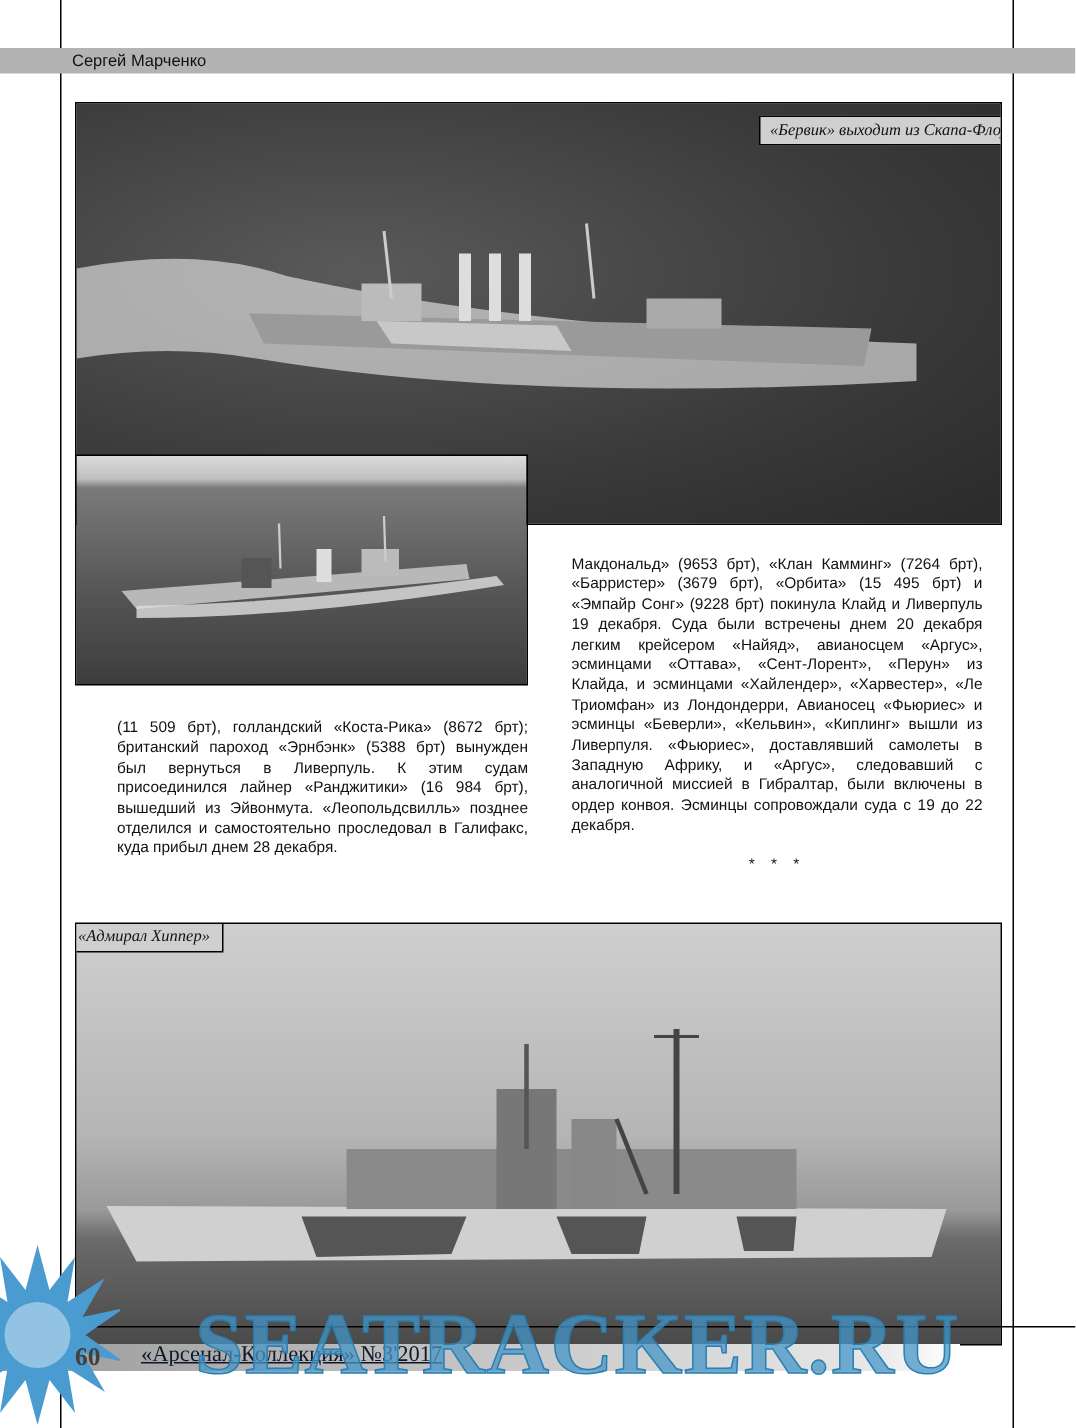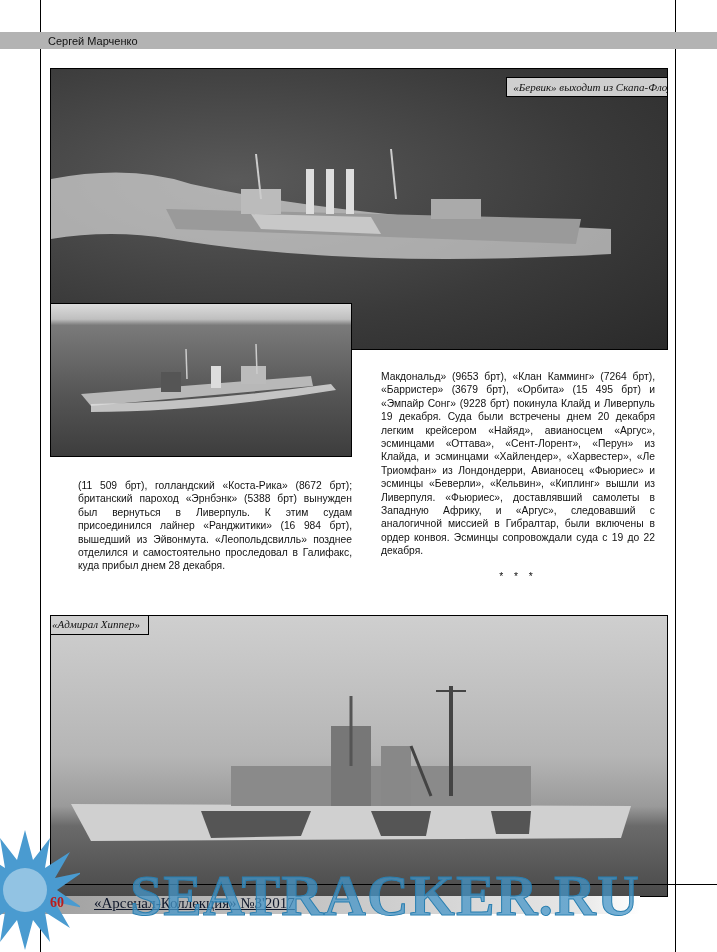--- a/index.html
+++ b/index.html
@@ -8,21 +8,21 @@
   .hband { position:absolute; left:0; width:717px; background:#b3b3b3; }
   .author { position:absolute; left:48px; top:35px; font-size:11px; color:#111; font-family:"Liberation Sans", sans-serif; }
   .photo { position:absolute; border:1px solid #000; overflow:hidden; }
   .caption { position:absolute; background:#cfcfcf; border:1px solid #000; font-family:"Liberation Serif", serif; font-style:italic; font-size:11px; padding:3px 6px; white-space:nowrap; color:#111; }
   .col { position:absolute; font-size:10.3px; line-height:13.4px; text-align:justify; color:#111; }
   .col p { margin:12px; }
   .col p.ind { text-indent:10px; }
   .col .stars { text-align:center; letter-spacing:4px; }
   .footer-band { position:absolute; left:0; top:896px; width:640px; height:18px; background:linear-gradient(90deg,#9a9a9a,#bdbdbd 40%,#e6e6e6 90%,#fff); }
   .footer-line { position:absolute; left:0; top:884px; width:717px; height:1px; background:#000; }
-  .pagenum { position:absolute; left:50px; top:895px; font-family:"Liberation Serif", serif; font-size:14px; font-weight:bold; color:#b91c1c;text-align:center; }
+  .pagenum { position:absolute; left:50px; top:895px; font-family:"Liberation Serif", serif; font-size:17px; font-weight:bold; color:#404040;text-align:center; }
   .journal { position:absolute; left:94px; top:895px; font-family:"Liberation Serif", serif; font-size:15px; color:#0f172a;text-decoration:underline; }
   .watermark { position:absolute; left:110px; top:862px; font-family:"Liberation Serif", serif; font-size:58px; font-weight:bold; letter-spacing:1px; color:rgba(70,150,200,0.75);margin-left:20px; -webkit-text-stroke:1px #2a7fb0; }
   .sun { position:absolute; left:-30px; top:820px; }
 </style>
 </head>
 <body>
 
 <div class="vline" style="left:40px;height:952px;"></div>
 <div class="vline" style="left:675px;height:952px;"></div>
 

